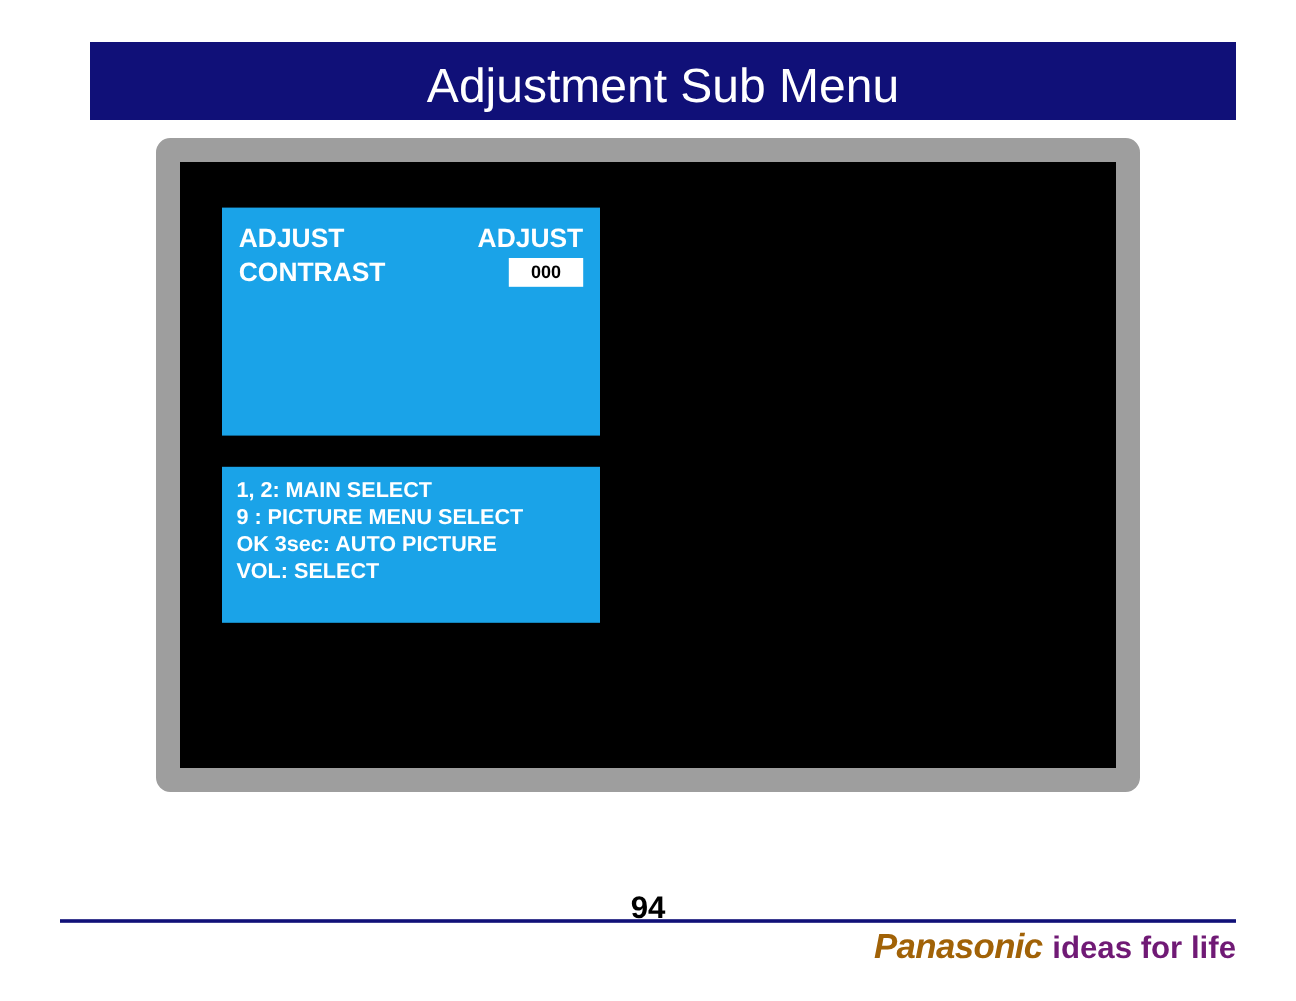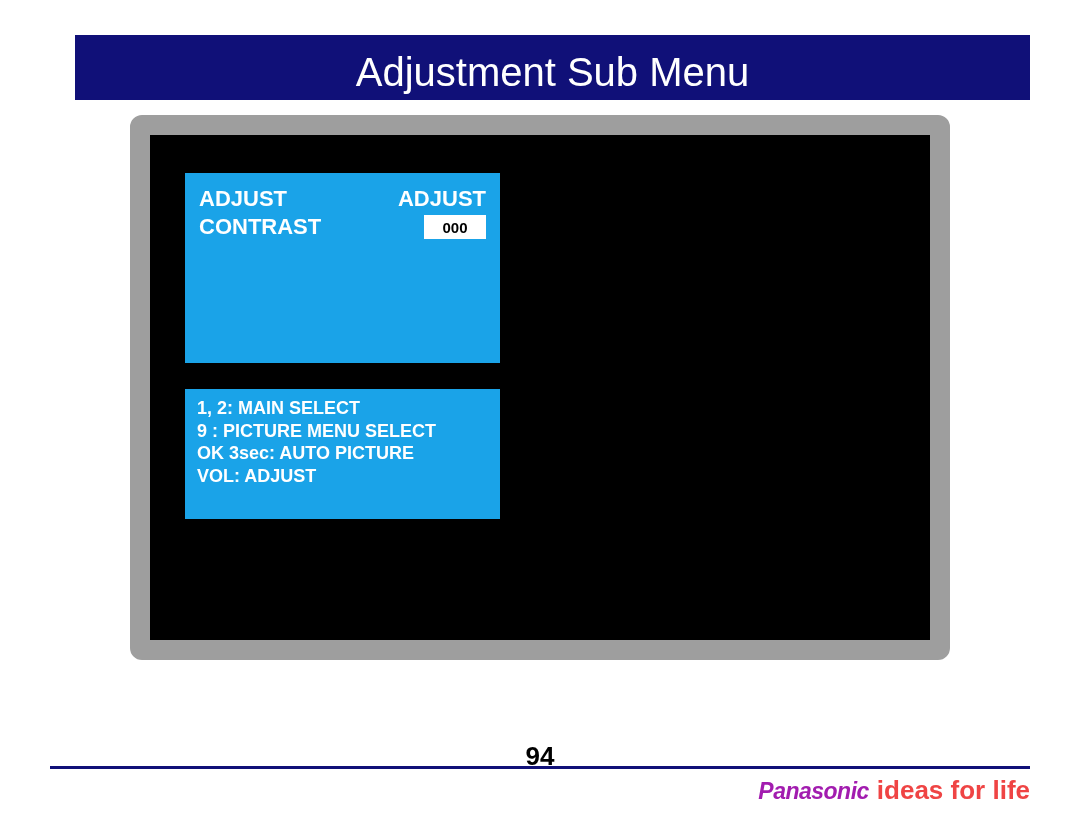--- a/index.html
+++ b/index.html
@@ -136,28 +136,28 @@
     right: 50px;
     bottom: 28px;
     display: flex;
     align-items: baseline;
     gap: 8px;
   }
   .brand-logo {
     font-family: Arial, Helvetica, sans-serif;
     font-weight: 800;
     font-style: italic;
-    font-size: 23px;
-    color: #a21caf;
+    font-size: 29px;
+    color: #a16207;
     letter-spacing: -0.5px;
   }
   .brand-tag {
     font-family: Arial, Helvetica, sans-serif;
     font-size: 26px;
-    color: #ef4444;
+    color: #701a75;
     font-weight: 600;
   }
 </style>
 </head>
 <body>
 
 <div class="slide">
 
   <div class="title-bar-wrap">
     <div class="title-bar-accent"></div>
@@ -175,21 +175,21 @@
         <div class="osd-row">
           <span>CONTRAST</span>
           <span class="osd-value-box">000</span>
         </div>
       </div>
 
       <div class="osd-bottom">
         <div class="help-line">1, 2: MAIN SELECT</div>
         <div class="help-line">9 : PICTURE MENU SELECT</div>
         <div class="help-line">OK 3sec: AUTO PICTURE</div>
-        <div class="help-line">VOL: ADJUST</div>
+        <div class="help-line">VOL: SELECT</div>
       </div>
 
     </div>
   </div>
 
   <div class="page-number">94</div>
   <div class="footer-rule"></div>
 
   <div class="brand-wrap">
     <span class="brand-logo">Panasonic</span>

